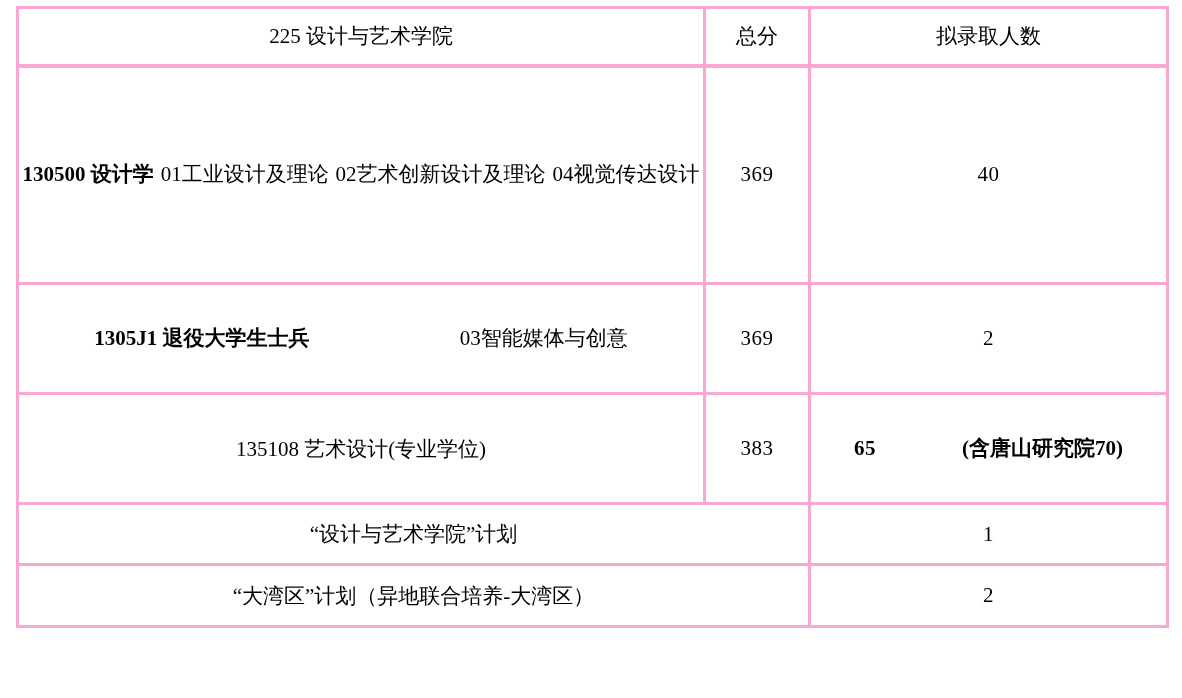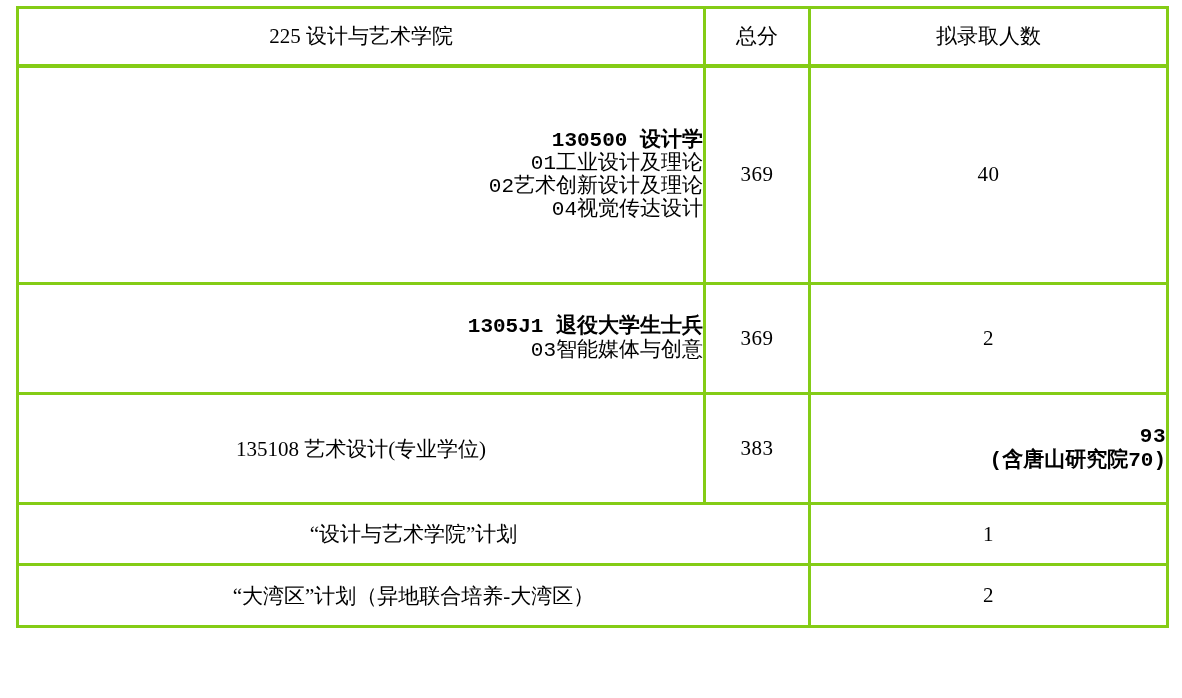--- a/index.html
+++ b/index.html
@@ -12,21 +12,21 @@
   .table-wrap {
     position: absolute;
     left: 16px; top: 6px;
   }
   table.admission {
     border-collapse: collapse;
     table-layout: fixed;
     width: 1150px;
   }
   table.admission td, table.admission th {
-    border: 3px solid #84cc16;
+    border: 3px solid #f9a8d4;
     text-align: center;
     vertical-align: middle;
     font-size: 21px;
     font-weight: 400;
     padding: 0;
     overflow: hidden;
   }
   tr.header-row th { border-bottom-width: 4px; }
 
   .col-program { width: 687px; }
@@ -39,25 +39,24 @@
   .h-r3 { height: 110px; }
   .h-plan1 { height: 62px; }
   .h-plan2 { height: 61px; }
   .h-plan3 { height: 62px; }
 
   .bold { font-weight: 700; }
   .num  { font-weight: 600; letter-spacing: 0.5px; }
 
   .stack {
     display: flex;
-    flex-direction: column;
+    flex-direction: row;
     justify-content: space-around;
     align-items: flex-end;
     height: 100%;
-    font-family: Liberation Mono, monospace;
   }
   .line { line-height: 1.1; }
 </style>
 </head>
 <body>
 
 <div class="table-wrap">
   <table class="admission">
     <colgroup>
       <col class="col-program">
@@ -94,21 +93,21 @@
       </td>
       <td class="num">369</td>
       <td class="num">2</td>
     </tr>
 
     <tr class="h-r3">
       <td class="bold">135108 艺术设计(专业学位)</td>
       <td class="num">383</td>
       <td>
         <div class="stack">
-          <div class="line num bold">93</div>
+          <div class="line num bold">65</div>
           <div class="line bold">(含唐山研究院70)</div>
         </div>
       </td>
     </tr>
 
 
     <tr class="h-plan2">
       <td colspan="2">“设计与艺术学院”计划</td>
       <td class="num">1</td>
     </tr>

